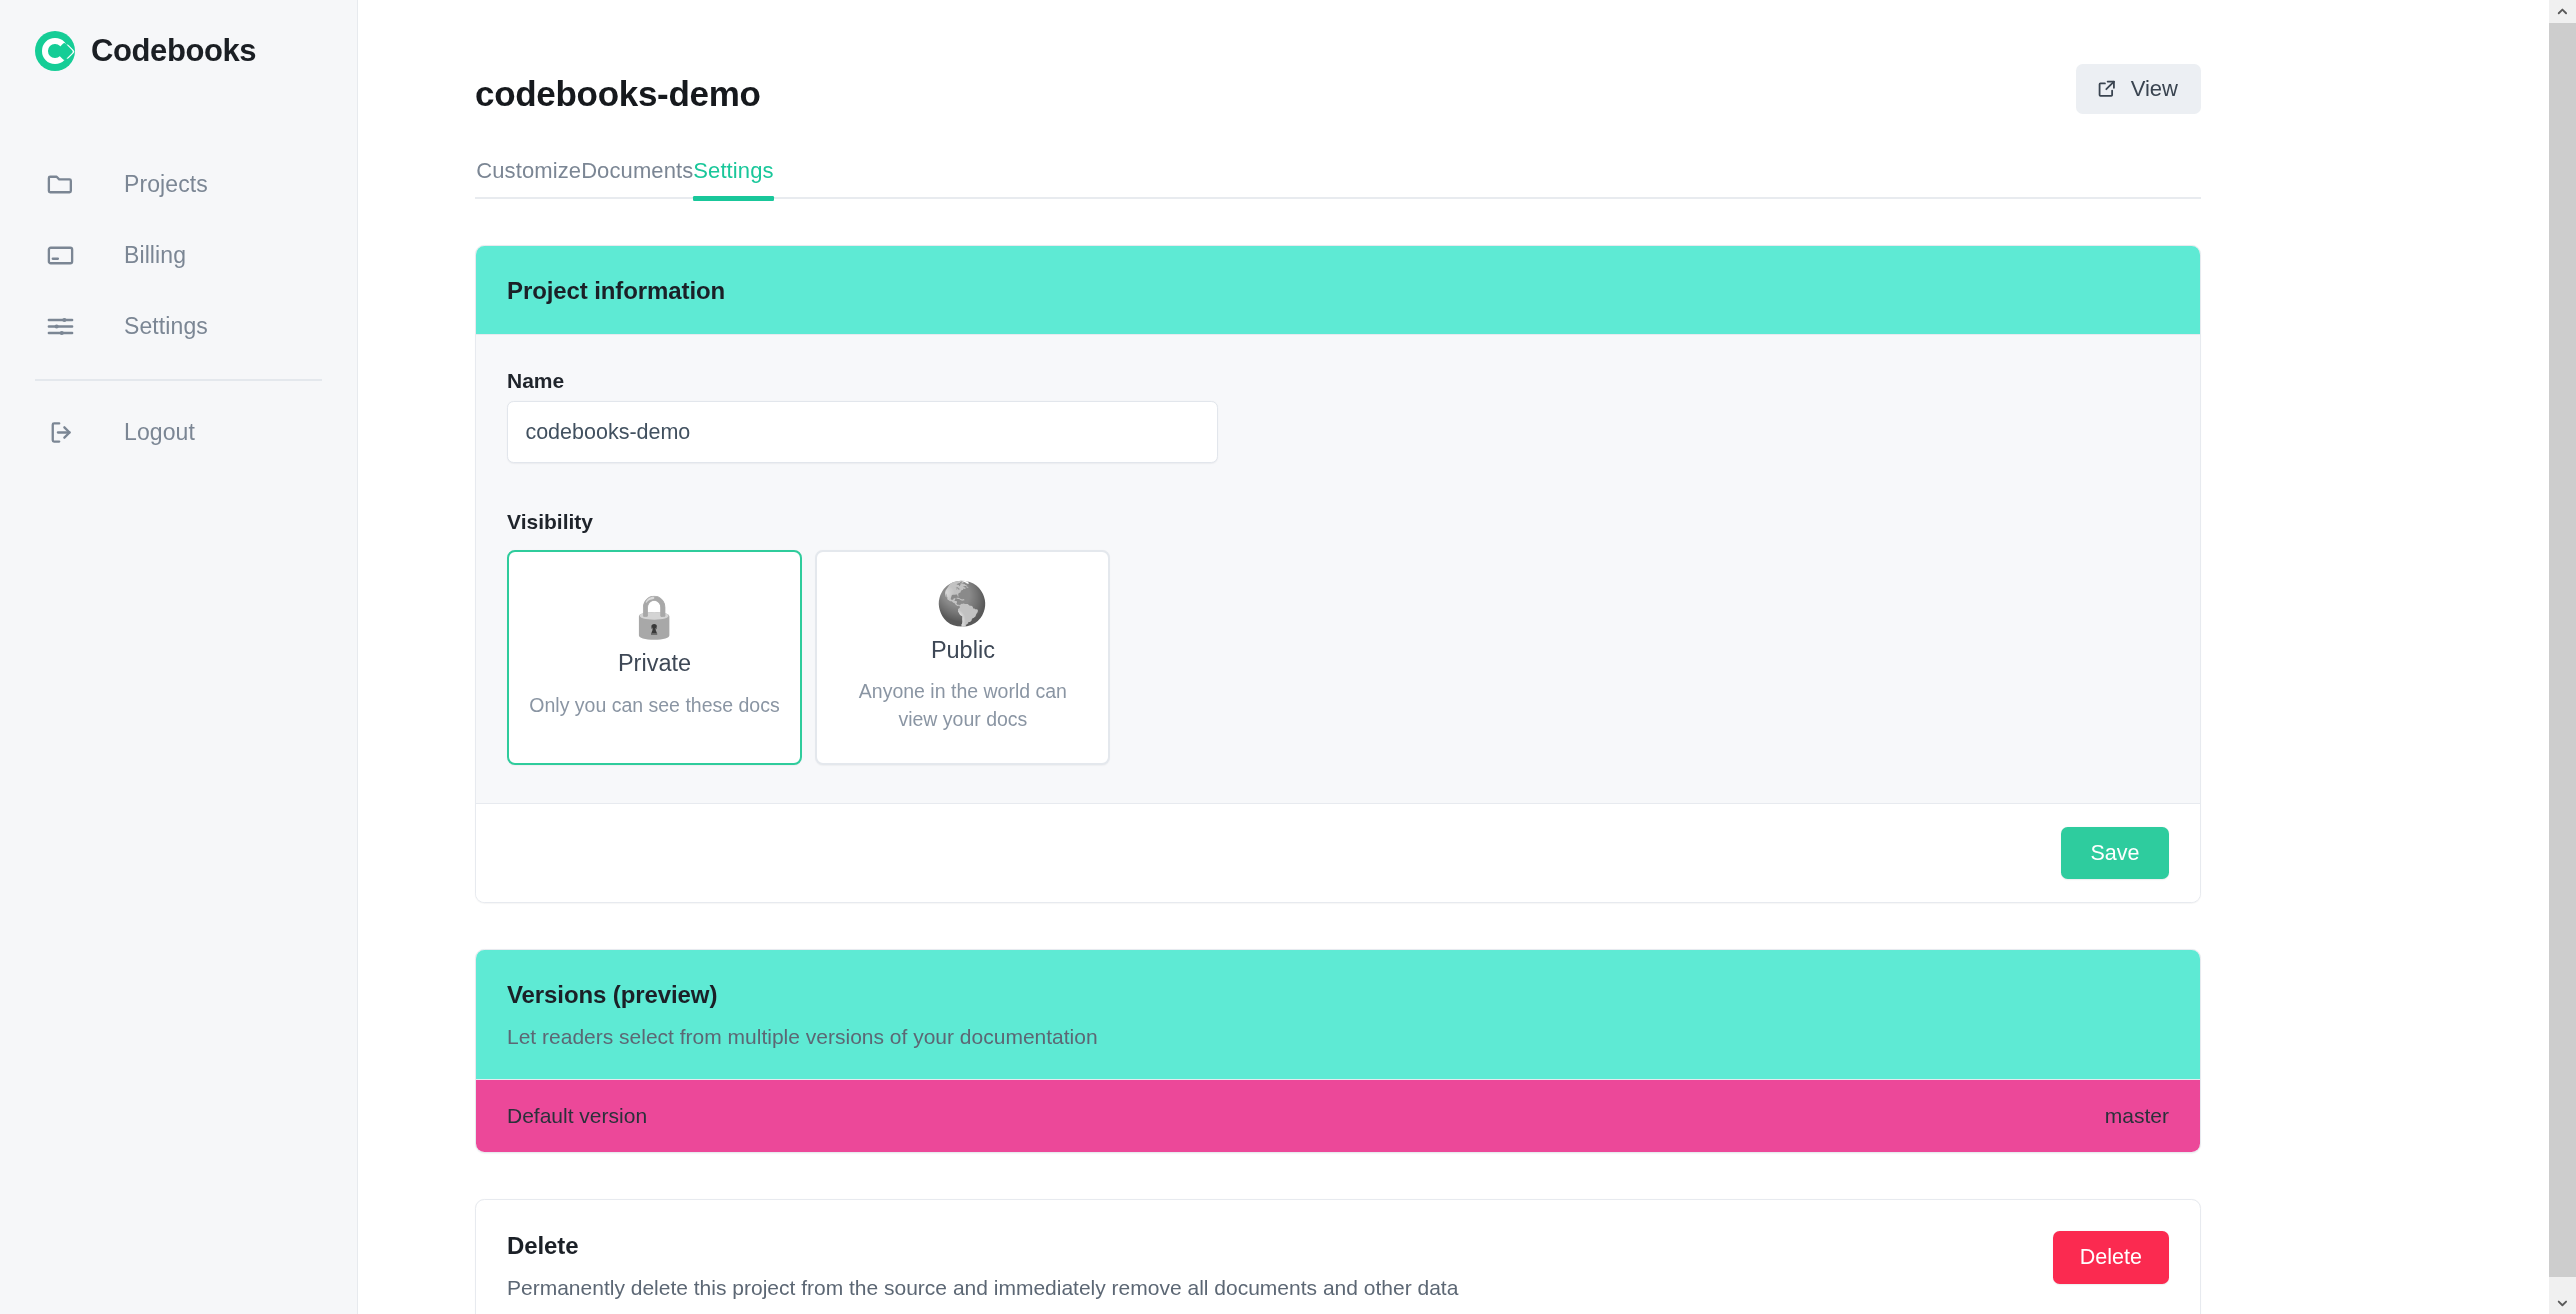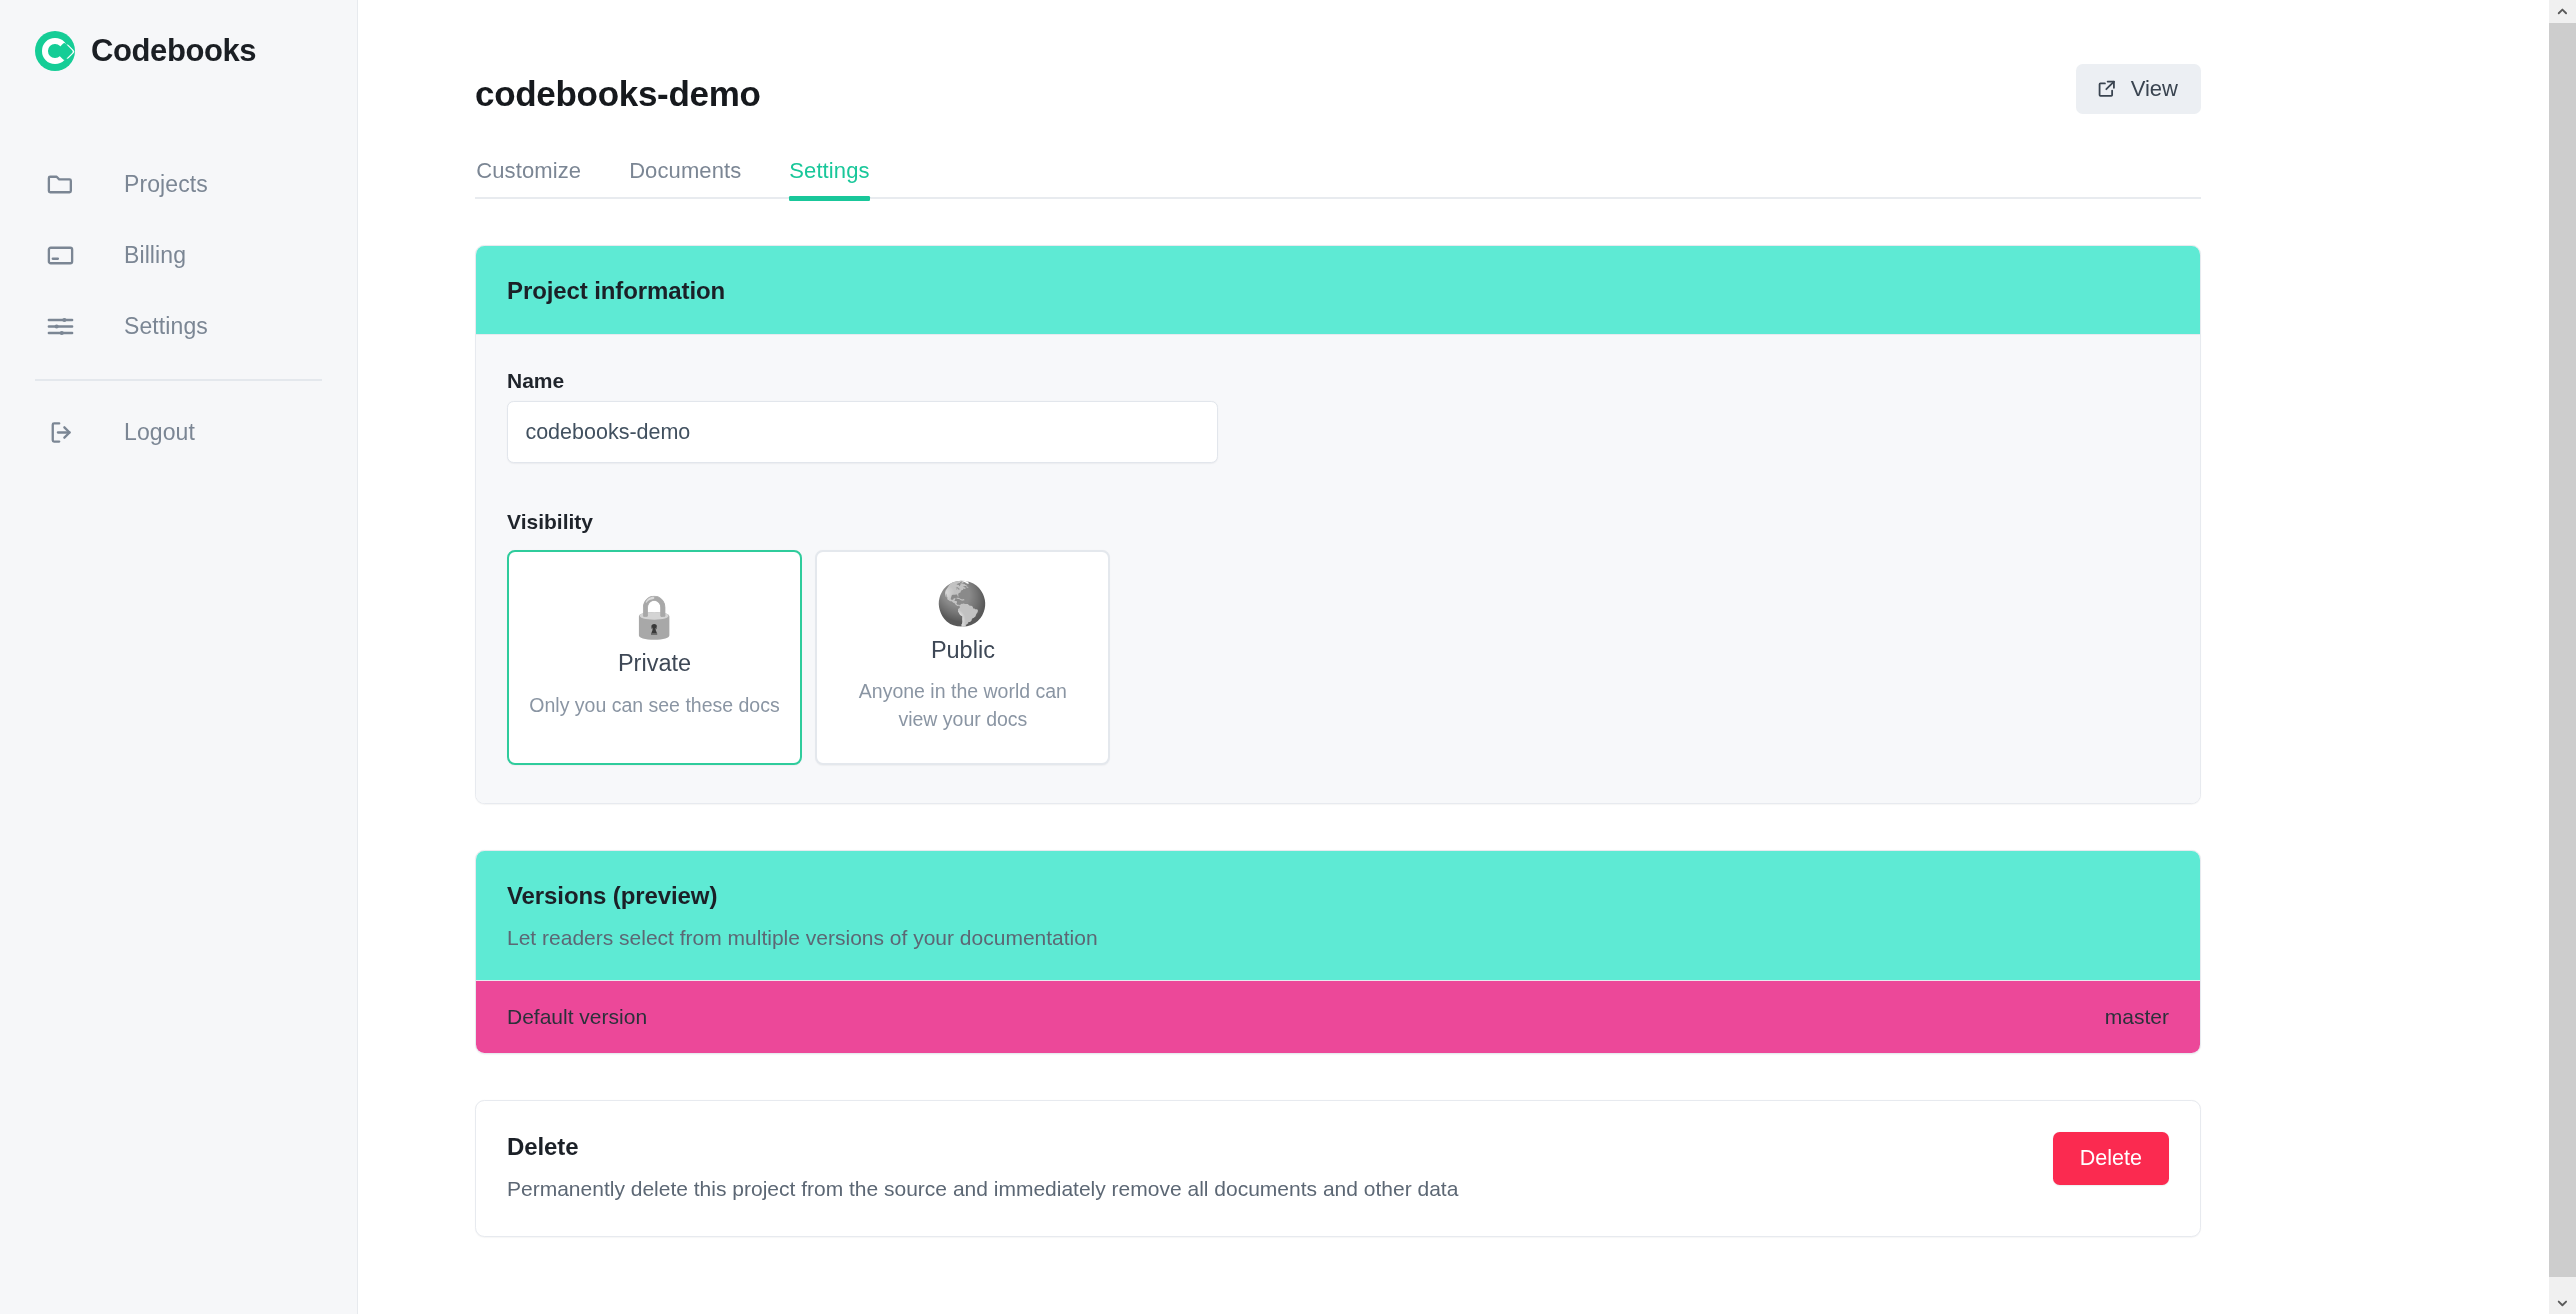--- a/index.html
+++ b/index.html
@@ -127,21 +127,20 @@
     border-radius: 6.7px;
     padding: 12px 23px 12px 20px;
     cursor: pointer;
     font-family: inherit;
   }
   .view-btn .lbl { font-size: 22px; color: #3a4450; }
   .view-btn svg { display: block; color: #3a4450; }
 
   .tabs {
     display: flex;
-    gap: 48px;
     margin-top: 42px;
     border-bottom: 2px solid #e8ebef;
     padding-left: 1.3px;
   }
   .tab {
     font-size: 22px;
     color: #7b8694;
     padding-bottom: 14.8px;
     cursor: pointer;
     position: relative;
@@ -430,20 +429,23 @@
 
             <div class="vis-card">
               <div class="vis-emoji">🌎</div>
               <div class="vis-name">Public</div>
               <div class="vis-desc">Anyone in the world can view your docs</div>
             </div>
 
           </div>
         </div>
 
+        <div class="card-foot">
+          <button class="btn-save">Save</button>
+        </div>
       </section>
 
       <section class="card">
         <div class="card-head">
           <div class="card-title">Versions (preview)</div>
           <div class="card-subtitle">Let readers select from multiple versions of your documentation</div>
         </div>
         <div class="ver-row">
           <div class="ver-key">Default version</div>
           <div class="ver-val">master</div>

